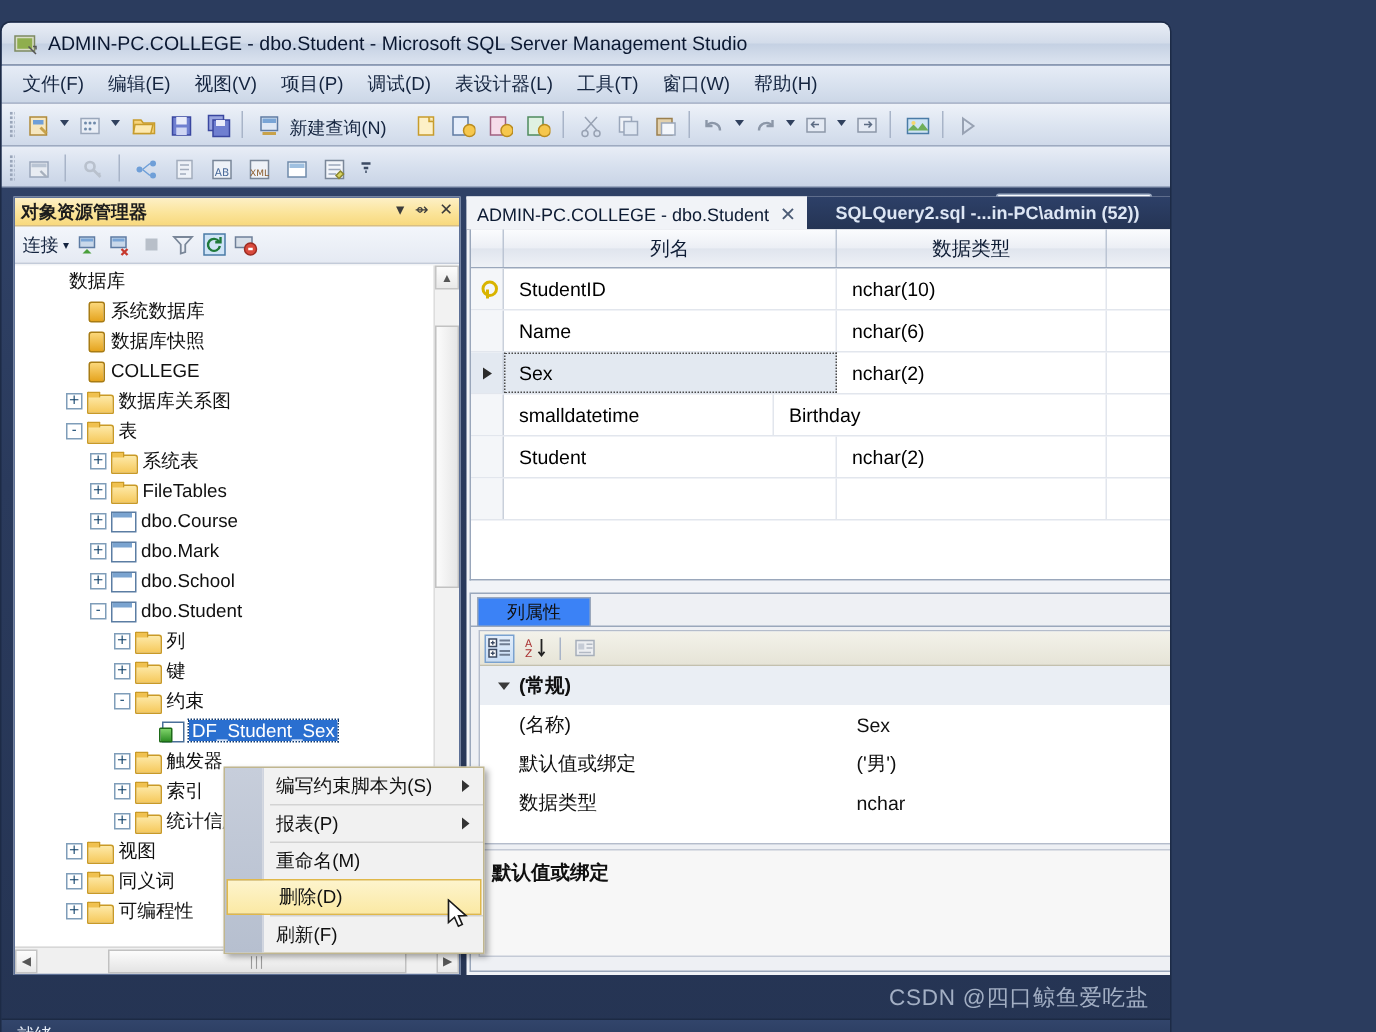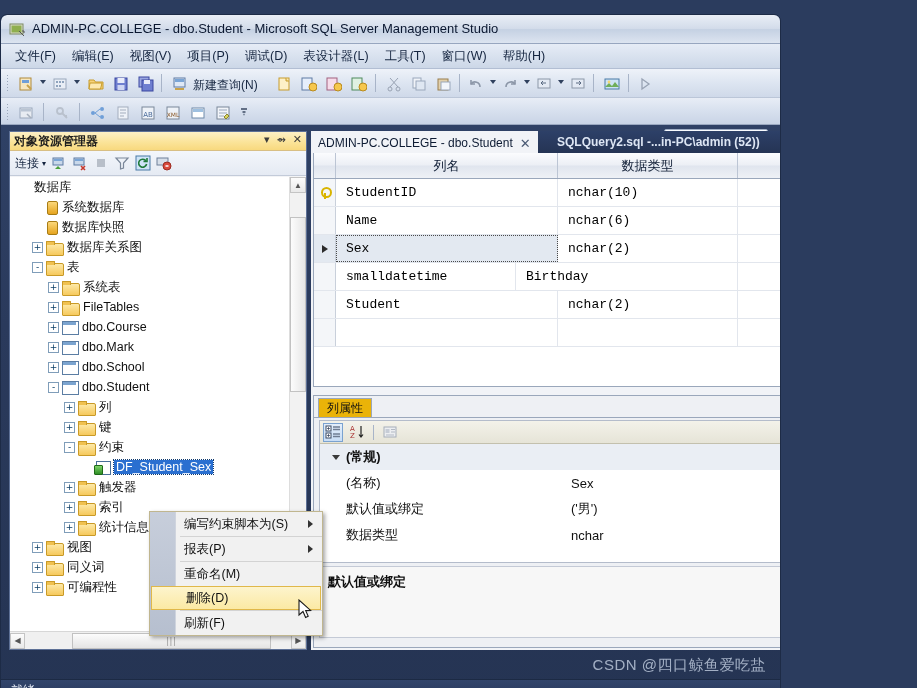--- a/index.html
+++ b/index.html
@@ -114,21 +114,21 @@
     border-bottom: 1px solid #c3cbd9;
     display: flex; align-items: center; padding-left: 5px; gap: 5px;
   }
   #oe-toolbar .conn { font-size: 12px; color: #14243f; display:flex; align-items:center; gap:3px; }
   #oe-tree {
     position: absolute; left: 0; top: 45px; right: 0; bottom: 18px;
     background: #fff; overflow: hidden;
   }
   .tnode {
     height: 20px; display: flex; align-items: center; white-space: nowrap;
-    font-size: 12.5px; color: #101010; position: relative;
+    font-size: 12.5px; color: #101010; position: relative; margin-left: 12px;
   }
   .texp {
     width: 11px; height: 11px; border: 1px solid #7f9db9; background: #fff;
     font-size: 9px; line-height: 9px; text-align: center; color: #0b3d66;
     margin-right: 3px; flex: 0 0 auto; font-family: "DejaVu Sans", sans-serif;
   }
   .texp.none { border: none; background: transparent; }
   .tlabel { margin-left: 4px; }
   .tnode.sel .tlabel {
     background: #2a6fd0; color: #fff; padding: 0 2px;
@@ -221,21 +221,21 @@
   }
   #grid-head {
     display: flex; height: 26px;
     background: linear-gradient(180deg,#fbfcfe 0%, #eceff5 48%, #e0e5ee 52%, #eef1f6 100%);
     border-bottom: 1px solid #9aa7bb;
     font-size: 13px; color: #0d1b33;
   }
   #grid-head .hcell { display:flex;align-items:center;justify-content:center;
     border-right:1px solid #bcc5d4; height:100%; }
   .grow { display: flex; height: 28px; border-bottom: 1px solid #e2e6ed; font-size: 13px; }
-  .gcell { display: flex; align-items: center; border-right: 1px solid #e2e6ed; height: 100%; font-family: Liberation Mono, monospace; }
+  .gcell { display: flex; align-items: center; border-right: 1px solid #e2e6ed; height: 100%; }
   .c-sel { width: 22px; justify-content: center; background: #f4f6f9; border-right:1px solid #c9d0db;}
   .c-name { width: 222px; padding-left: 10px; }
   .c-type { width: 180px; padding-left: 10px; }
   .c-null { width: 146px; justify-content: center; }
   .grow.current .c-name {
     background: #e3e9f1; outline: 1px dotted #4a4a4a; outline-offset: -1px;
   }
   .grow.current .c-sel { background: #e3e9f1; }
   .chk {
     width: 13px; height: 13px; border: 1px solid #9aa7bb; background: #f0f0f0;
@@ -249,22 +249,22 @@
   .keyic::after{content:'';position:absolute;left:5px;top:6px;width:2px;height:6px;background:#d9b400;}
   .rowarrow { width:0;height:0;border-top:4px solid transparent;border-bottom:4px solid transparent;
     border-left:6px solid #2b2b2b; }
 
   
   #props {
     position: absolute; left: 2px; top: 264px; width: 572px; height: 253px;
     background: #eef0f4; border: 1px solid #9aa7bb;
   }
   #props-tab {
-    position: absolute; left: 4px; top: 2px; height: 20px; padding: 0 8px;
-    background: #eab308; border: 1px solid #9aa7bb; border-bottom: none;
+    position: absolute; left: 4px; top: 2px; height: 20px; padding: 0 19px;
+    background: #3b82f6; border: 1px solid #9aa7bb; border-bottom: none;
     font-size: 12px; display:flex; align-items:center; color:#101010;
   }
   #props-tabline { position:absolute; left:0; top:21px; width:570px; height:1px; background:#9aa7bb;}
   #props-body {
     position: absolute; left: 5px; top: 24px; width: 560px; height: 143px;
     background: #fff; border: 1px solid #b4bccb;
   }
   #props-toolbar {
     height: 23px;
     background: linear-gradient(180deg,#f3f2ea 0%, #e6e4d7 100%);
@@ -658,20 +658,25 @@
           <span class="texp none"></span>
           <span class="dbic"></span>
           <span class="tlabel">系统数据库</span>
         </div>
         <div class="tnode" style="padding-left: 22px;">
           <span class="texp none"></span>
           <span class="dbic"></span>
           <span class="tlabel">数据库快照</span>
         </div>
         <div class="tnode" style="padding-left: 22px;">
+          <span class="texp none"></span>
+          <span class="dbic"></span>
+          <span class="tlabel">COLLEGE</span>
+        </div>
+        <div class="tnode" style="padding-left: 22px;">
           <span class="texp">+</span>
           <span class="fold"></span>
           <span class="tlabel">数据库关系图</span>
         </div>
         <div class="tnode" style="padding-left: 22px;">
           <span class="texp">-</span>
           <span class="fold"></span>
           <span class="tlabel">表</span>
         </div>
         <div class="tnode" style="padding-left: 38px;">

